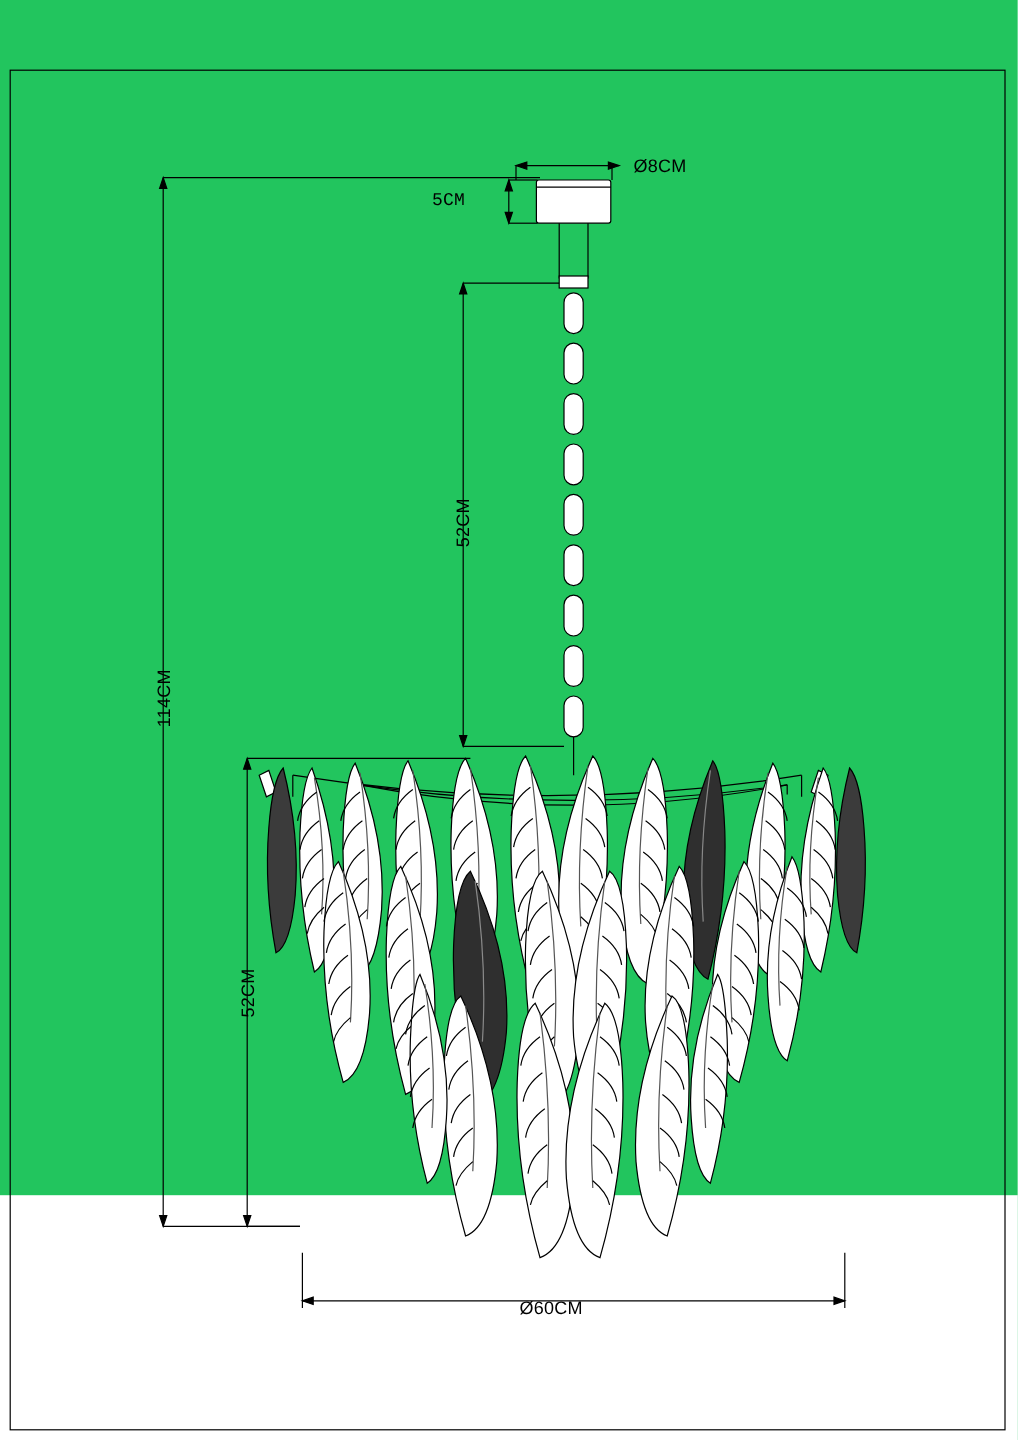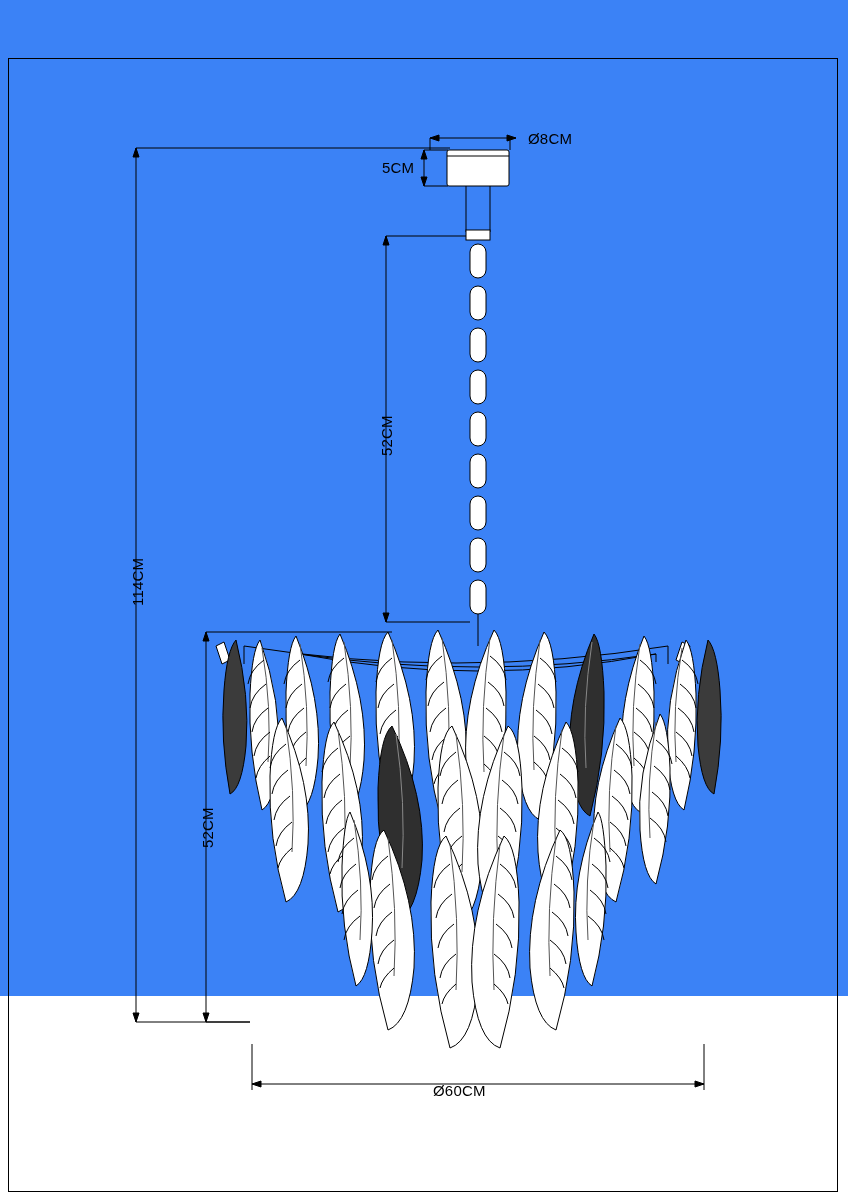--- a/index.html
+++ b/index.html
@@ -11,21 +11,21 @@
     width: 848px;
     height: 1200px;
     font-family: "Liberation Sans", sans-serif;
     color: #1a1a1a;
     overflow: hidden;
   }
   #sheet {
     position: relative;
     width: 848px;
     height: 996px;
-    background: #3b82f6;
+    background: #22c55e;
   }
   #frame {
     position: absolute;
     left: 8px;
     top: 58px;
     width: 830px;
     height: 1134px;
     border: 1px solid #000000;
     box-sizing: border-box;
   }
@@ -241,21 +241,21 @@
         <path d="M350 812 q26 62 22 120 q-3 46 -16 54 q-16 -60 -14 -120 q2 -46 8 -54 z" fill="#ffffff"></path>
         <path d="M354 820 q10 62 6 120" stroke="#555"></path>
         <path d="M354 838 q-14 10 -16 24 M356 864 q-14 10 -16 24 M358 890 q-14 10 -16 24 M360 916 q-14 10 -16 24"></path>
       </g>
 
     </g>
   </svg>
 
   <div class="dim-label" style="left:528px; top:130px;">Ø8CM</div>
 
-  <div class="dim-label" style="left:382px; top:159px;">5CM</div>
+  <div class="dim-label" style="left:360px; top:159px;font-family:Liberation Mono, monospace;">5CM</div>
 
   <div class="dim-label vert" style="left:378px; top:456px;">52CM</div>
 
   <div class="dim-label vert" style="left:129px; top:606px;">114CM</div>
 
   <div class="dim-label vert" style="left:199px; top:848px;">52CM</div>
 
   <div class="dim-label" style="left:433px; top:1082px;">Ø60CM</div>
 
 </div>

